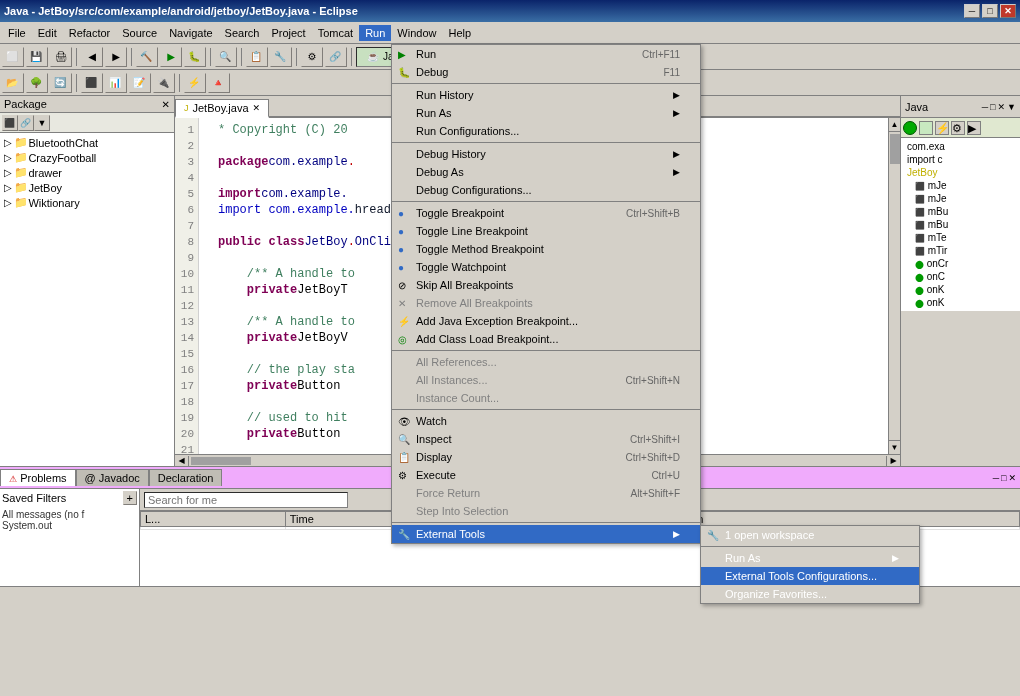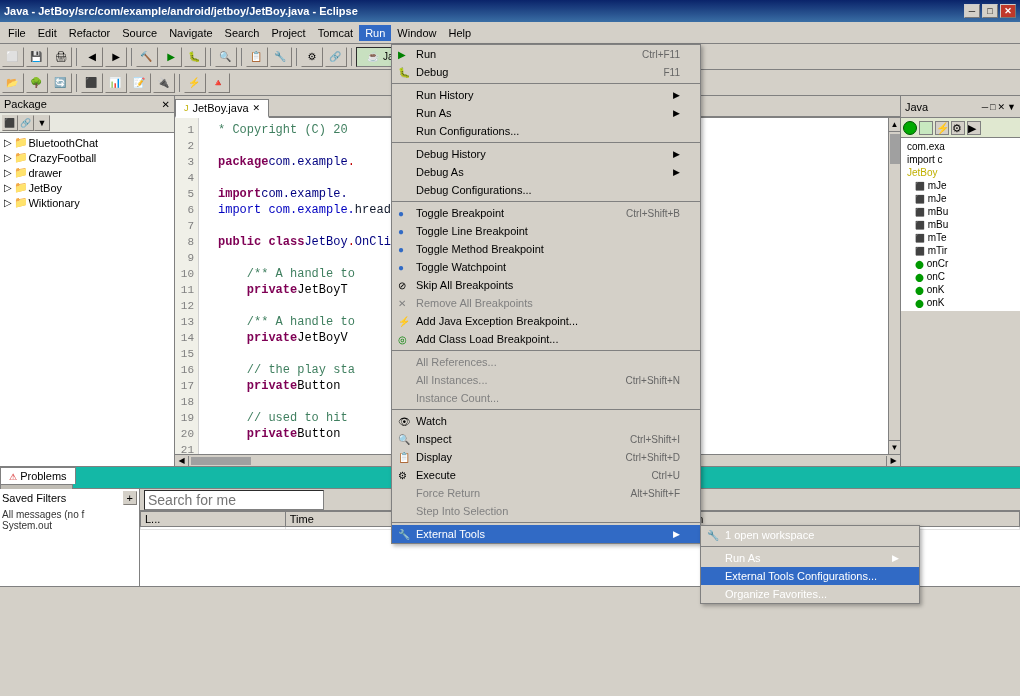--- a/index.html
+++ b/index.html
@@ -137,26 +137,25 @@
 
     
     #bottom-panel {
       height: 120px;
       background: #d4d0c8;
       border-top: 1px solid #808080;
       display: flex;
       flex-direction: column;
     }
     #bottom-tabs {
-      background: #14b8a6;
-      display: flex;
-      align-items: flex-start;
+      background: #f0abfc;
+      display: flex;
+      align-items: center;
       height: 22px;
       border-bottom: 1px solid #808080;
-      flex-direction: column;
     }
     .bottom-tab {
       padding: 2px 8px;
       background: #c0bdb5;
       border: 1px solid #808080;
       border-bottom: none;
       font-size: 11px;
       cursor: pointer;
     }
     .bottom-tab.active { background: white; }
@@ -526,21 +525,21 @@
       </div>
       <div style="font-size:10px; color:#333;">
         <span>All messages (no f</span><br>
         <span>System.out</span>
       </div>
     </div>
 
     <div style="flex:1; display:flex; flex-direction:column;">
 
       <div style="height:22px; background:#d4d0c8; border-bottom:1px solid #808080; display:flex; align-items:center; padding:0 4px;">
-        <input type="text" placeholder="Search for me" style="width: 180px; font-size: 14px; border: 1px inset rgb(128, 128, 128); padding: 1px 3px;">
+        <input type="text" placeholder="Search for me" style="width: 204px; font-size: 11px; border: 1px inset rgb(128, 128, 128); padding: 1px 3px;">
       </div>
 
       <div style="overflow:auto; flex:1; background:white;">
         <table id="console-table">
           <thead>
             <tr>
               <th>L...</th>
               <th>Time</th>
               <th>PID</th>
               <th>Application</th>

